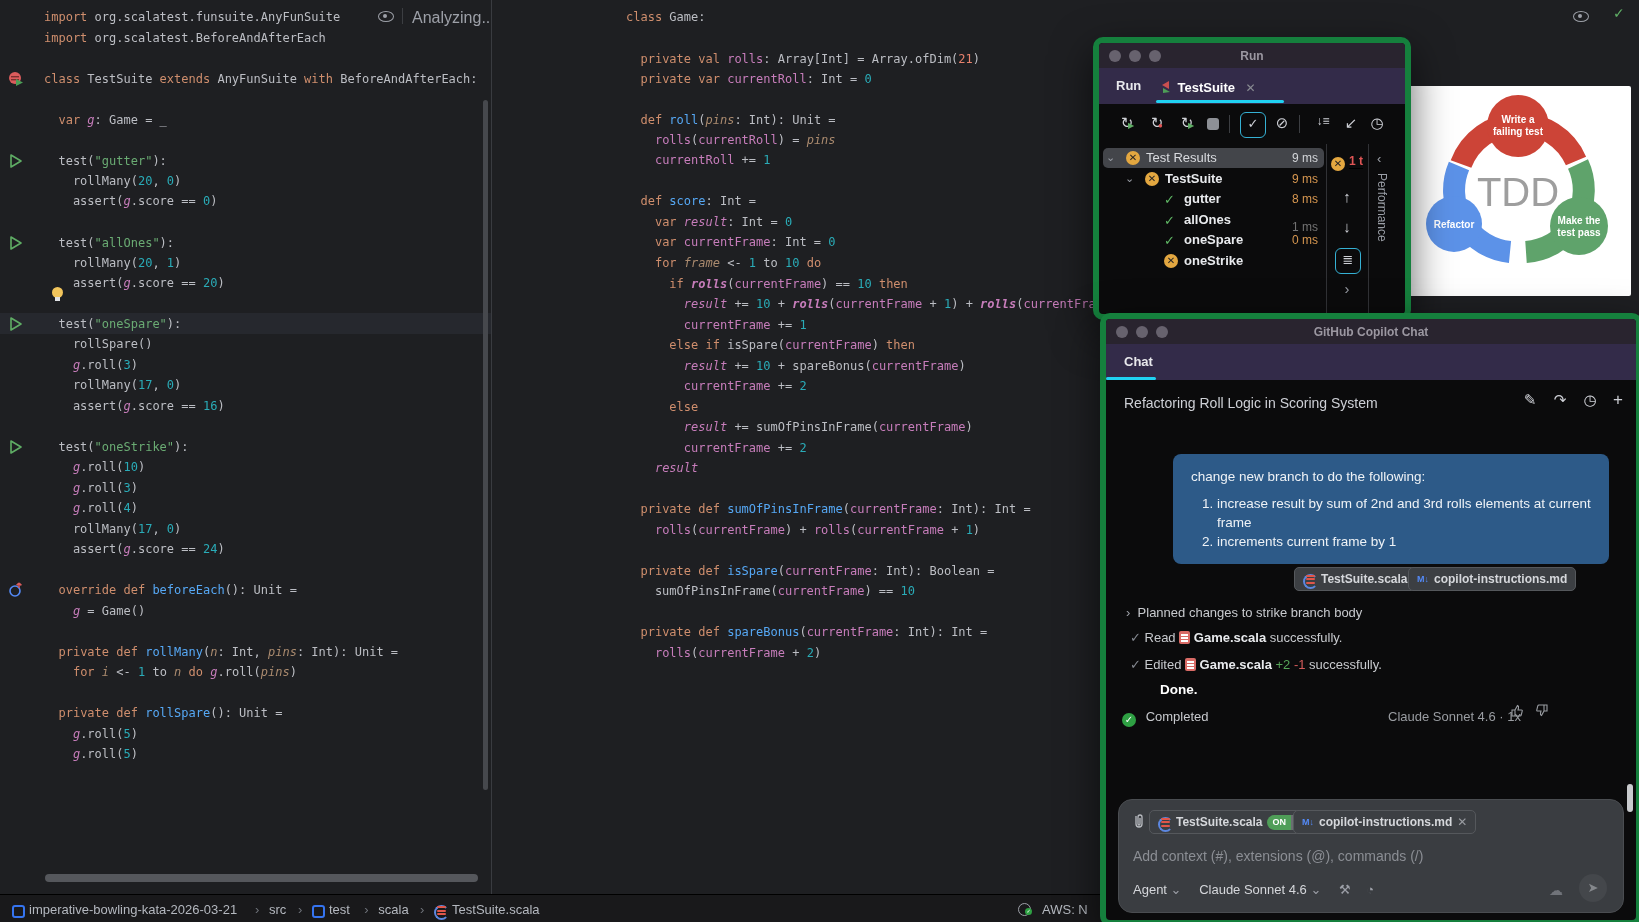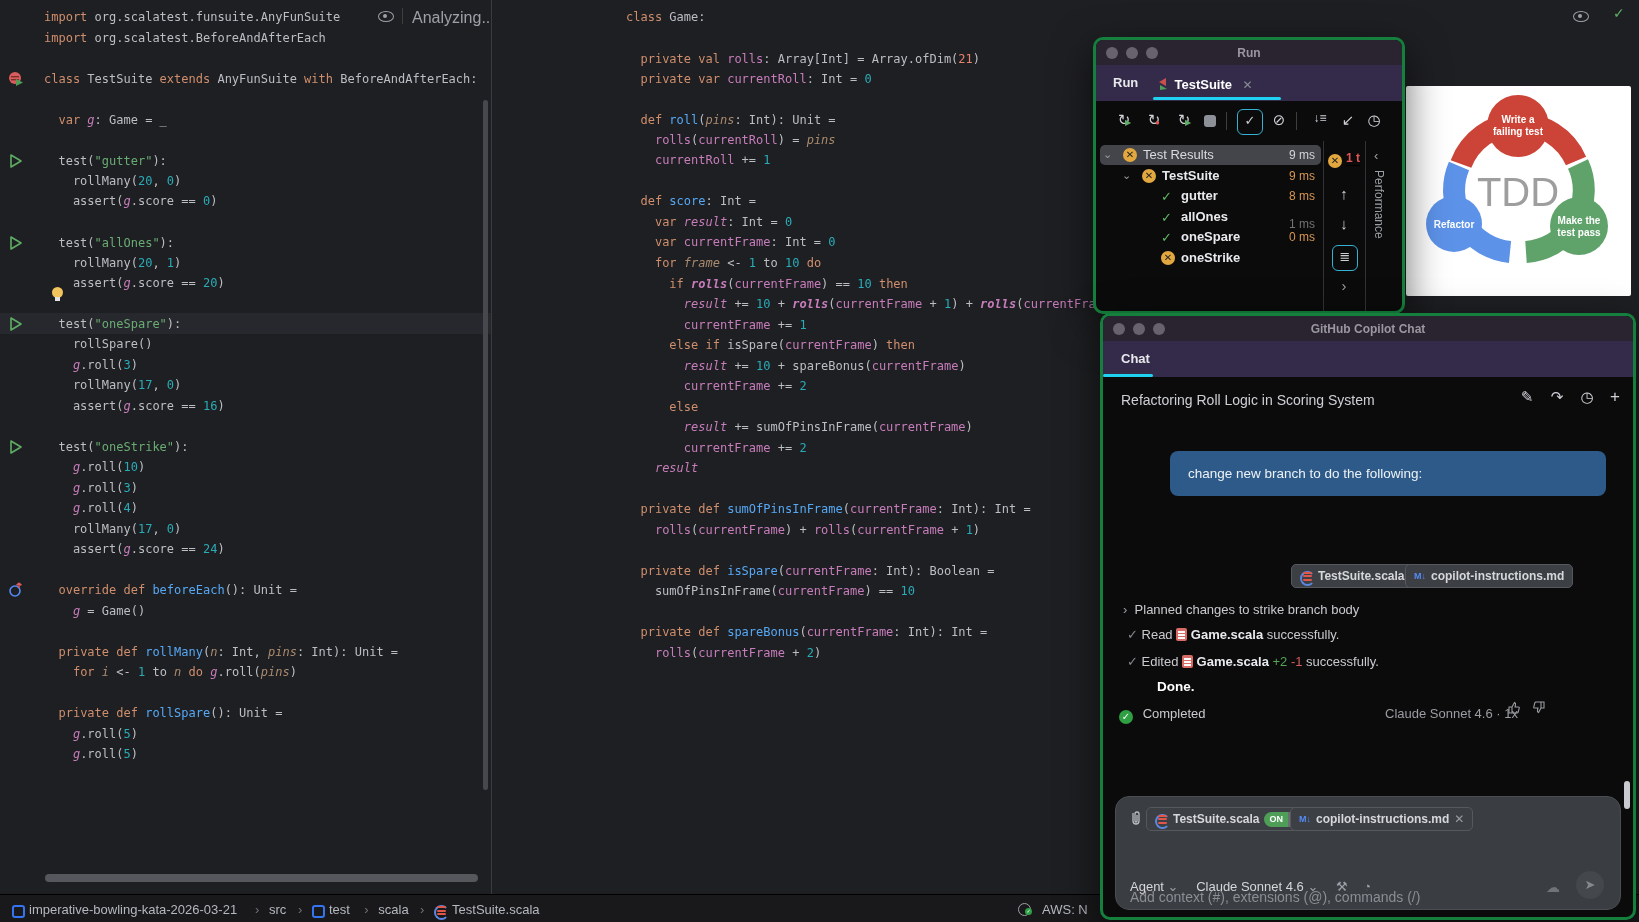--- a/index.html
+++ b/index.html
@@ -23,21 +23,21 @@
   .i-eye::after{content:"";position:absolute;left:4px;top:2px;width:4px;height:4px;border-radius:50%;background:#9da0a8;}
   .i-check{color:#5fad65;font-size:14px;font-weight:bold;}
   .circ-x{display:inline-block;width:14px;height:14px;border-radius:50%;background:#e3a740;color:#1e1f22;
           font-size:10px;font-weight:bold;text-align:center;line-height:14px;}
   .ok-x{color:#5fb865;font-size:13px;font-weight:bold;}
   .light{position:absolute;width:11px;height:11px;background:#f2c55c;border-radius:50%;}
   .light::after{content:"";position:absolute;left:3px;top:10px;width:5px;height:4px;background:#e0e2e6;}
   .tl{display:inline-block;width:12px;height:12px;border-radius:50%;background:#67626e;margin-right:8px;}
   
   .fwin{position:absolute;border-radius:10px;overflow:hidden;background:#0b0b0c;
-        box-shadow:0 14px 40px rgba(0,0,0,.6);border:3px solid #15803d;}
+        box-shadow:0 14px 40px rgba(0,0,0,.6);border:6px solid #15803d;}
   .titlebar{height:25px;background:#29242f;display:flex;align-items:center;padding-left:10px;position:relative;}
   .titlebar .wt{position:absolute;left:0;right:0;text-align:center;font-size:12px;font-weight:bold;color:#9b97a1;}
   .tabstrip{height:36px;background:#332b49;position:relative;}
   .cyan-underline{position:absolute;height:3px;background:#20d2f2;border-radius:2px;}
   .tw-label{position:absolute;color:#e8e8ec;font-weight:bold;font-size:13px;}
   .tbtn{position:absolute;color:#ced0d6;font-size:15px;text-align:center;width:24px;}
   .tsep{position:absolute;width:1px;height:18px;background:#3c3e42;}
   .boxed{position:absolute;width:24px;height:24px;border:1px solid #35b1d4;border-radius:6px;
          color:#ced0d6;text-align:center;line-height:22px;font-size:13px;}
   .tree-row{position:absolute;height:20px;font-size:13px;color:#ced0d6;}
@@ -47,21 +47,21 @@
   
   .bubble{position:absolute;background:#2d5a88;border-radius:8px;color:#eef2f6;font-size:13.5px;line-height:19px;}
   .chip{position:absolute;height:22px;background:#3c3f43;border:1px solid #55585c;border-radius:5px;
         display:flex;align-items:center;padding:0 8px;gap:5px;font-size:12px;font-weight:bold;color:#d5d7db;}
   .step{position:absolute;font-size:13px;color:#c8cace;}
   .file-ic{display:inline-block;width:11px;height:13px;background:#d96b66;border-radius:2px;position:relative;top:2px;}
   .file-ic::after{content:"";position:absolute;left:2px;top:3px;width:7px;height:1.5px;background:#fff;
                   box-shadow:0 3px 0 #fff,0 6px 0 #fff;}
   .md-ic{color:#548af7;font-weight:bold;font-size:9px;}
   .input-panel{position:absolute;background:#3a3d41;border:1px solid #4a4d51;border-radius:14px;}
-  .ghost{color:#8b8e94;margin-top:44px;}
+  .ghost{color:#8b8e94;}
   .send-circle{position:absolute;width:28px;height:28px;border-radius:50%;background:#44474b;color:#85888c;
                text-align:center;line-height:28px;font-size:13px;}
   .on-pill{display:inline-flex;height:15px;border-radius:8px;overflow:hidden;font-size:9px;font-weight:bold;}
   .on-pill .on{background:#4f9e58;color:#fff;padding:1px 5px;line-height:13px;}
   .on-pill .tail{background:#6a6d71;width:12px;}
   
   #statusbar{position:absolute;left:0;top:894px;width:1639px;height:28px;background:#19191b;
              border-top:1px solid #000;z-index:4;}
   .bc-item{position:absolute;top:7px;font-size:13px;color:#b4b8bf;}
   .sq-ic{position:absolute;top:10px;width:9px;height:9px;border:2px solid #3574f0;border-radius:3px;}
@@ -283,20 +283,24 @@
     </div>
 
     <div style="position:absolute;left:18px;top:76px;font-size:14px;color:#ced0d6;">Refactoring Roll Logic in Scoring System</div>
     <span class="tbtn" style="left:412px;top:72px;">✎</span>
     <span class="tbtn" style="left:442px;top:72px;">↷</span>
     <span class="tbtn" style="left:472px;top:72px;">◷</span>
     <span class="tbtn" style="left:500px;top:71px;font-size:17px;">+</span>
 
     <div class="bubble" style="left:67px;top:135px;width:400px;padding:13px 18px;">
       <div>change new branch to do the following:</div>
+      <ol id="msg-list" style="margin:8px 0 0 0;padding-left:26px;">
+          <li>increase result by sum of 2nd and 3rd rolls elements at current frame</li>
+          <li>increments current frame by 1</li>
+        </ol>
     </div>
     <div id="msg-chips">
         <div class="chip" style="left: 188px; top: 248px;">
           <span class="scala-ic">
             <i style="top:2px"></i>
             <i style="top:5.5px"></i>
             <i style="top:9px"></i>
           </span>
           <span>TestSuite.scala</span>
         </div>

